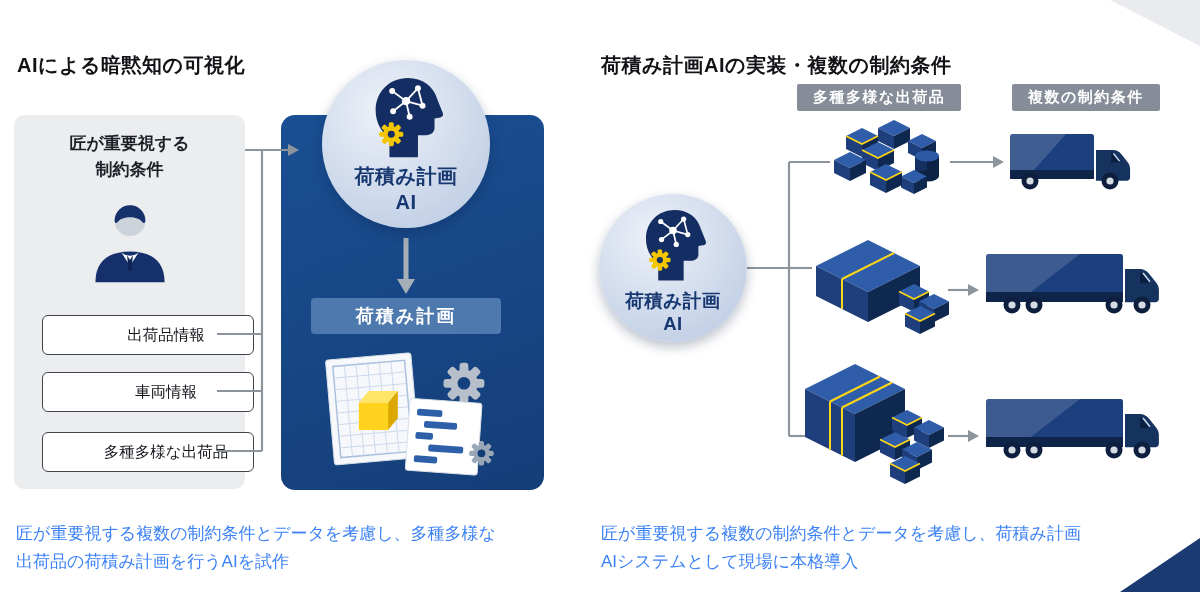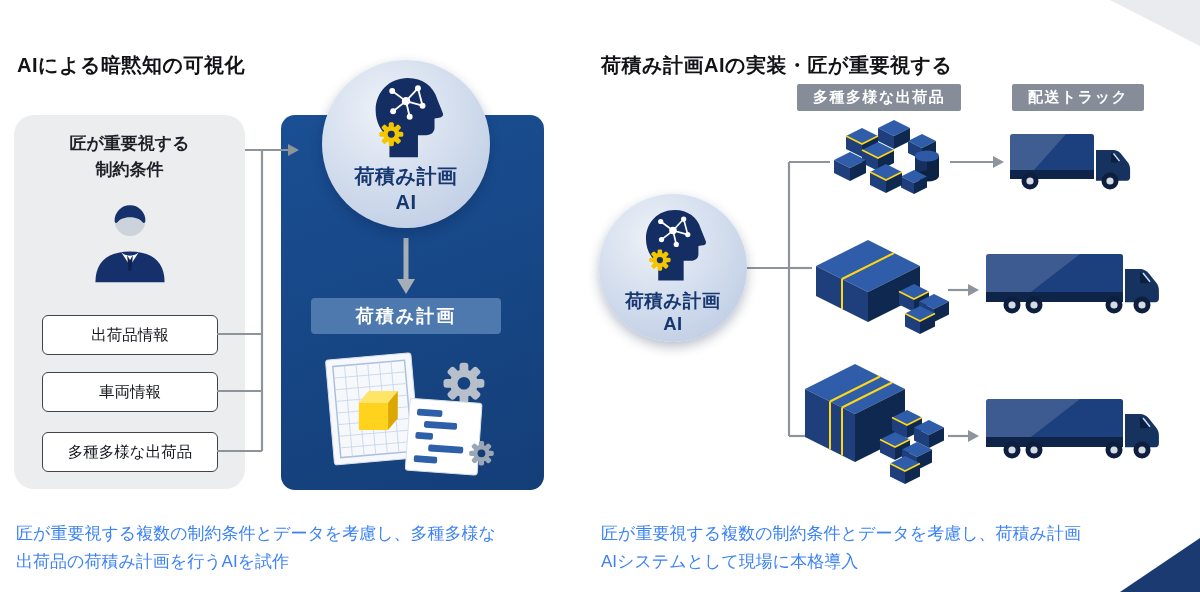--- a/index.html
+++ b/index.html
@@ -9,31 +9,31 @@
   }
   .abs{position:absolute;}
   .section-title{
     font-size:20px;font-weight:800;color:#121316;letter-spacing:.5px;white-space:nowrap;margin-top:33px;
   }
   .caption{
     font-size:17px;line-height:1.62;color:#3b82f6;font-weight:500;white-space:pre-line;
   }
   
   .constraints-box{
-    left:14px;top:115px;width:231px;height:374px;background:#ecedef;border-radius:20px;
+    left:14px;top:115px;width:231px;height:374px;background:#ecedef;border-radius:10px;
   }
   .constraints-heading{
     position:absolute;top:16px;left:0;right:0;text-align:center;
     font-size:17px;font-weight:700;line-height:1.55;color:#1c1f26;white-space:pre-line;
   }
   .worker{position:absolute;top:78px;left:50%;transform:translateX(-50%);width:96px;height:90px;}
   .constraint-item{
     position:absolute;left:28px;width:174px;height:38px;background:#fff;
     border:1.5px solid #3f444c;border-radius:6px;display:flex;align-items:center;justify-content:center;
-    font-size:15.5px;font-weight:500;color:#14171c;
+    font-size:15.5px;font-weight:500;color:#14171c;padding-left:36px;
   }
   
   .ai-panel{
     left:281px;top:115px;width:263px;height:375px;border-radius:14px;
     background:linear-gradient(160deg,#1a4f93 0%,#143e78 100%);
   }
   
   .ai-circle{
     border-radius:50%;
     background:radial-gradient(circle at 38% 30%,#eef2f8 0%,#d4deee 45%,#b7c7e0 100%);
@@ -64,21 +64,21 @@
   .yl2{fill:none;stroke:#ffd616;stroke-width:2;}
 </style>
 </head>
 <body>
 
 <div class="canvas">
 
   <div class="abs deco-tr"></div>
 
   <div class="abs section-title" style="left:17px;top:19px;">AIによる暗黙知の可視化</div>
-  <div class="abs section-title" style="left:601px;top:19px;">荷積み計画AIの実装・匠が重要視する</div>
+  <div class="abs section-title" style="left:601px;top:19px;">荷積み計画AIの実装・複数の制約条件</div>
 
   <div class="abs caption" style="left:16px;top:520px;width:560px;">匠が重要視する複数の制約条件とデータを考慮し、多種多様な
 出荷品の荷積み計画を行うAIを試作</div>
   <div class="abs caption" style="left:601px;top:520px;width:592px;">匠が重要視する複数の制約条件とデータを考慮し、荷積み計画
 AIシステムとして現場に本格導入</div>
 
   <div class="abs constraints-box">
     <div class="constraints-heading">匠が重要視する
 制約条件</div>
     <svg class="worker" viewBox="0 0 100 92">
@@ -191,21 +191,21 @@
         <rect x="100" y="114" width="24" height="7" rx="2"></rect>
       </g>
     </g>
     <g>
       <use href="#gearL" transform="translate(168,110) scale(0.9)" fill="#9aa7b6"></use>
       <circle cx="168" cy="110" r="4" fill="#133c74"></circle>
     </g>
   </svg>
 
   <div class="abs badge" style="left:797px;top:84px;">多種多様な出荷品</div>
-  <div class="abs badge" style="left:1012px;top:84px;">配送トラック</div>
+  <div class="abs badge" style="left:1012px;top:84px;">複数の制約条件</div>
 
   <div class="abs ai-circle" style="left:599px;top:194px;width:148px;height:148px;">
     <svg class="head" style="top:7px;width:82px;height:82px;" viewBox="0 0 100 100">
       <path d="M32 97 L32 76 C23 70 17 59 17 46 C17 26 32 11 52 11 C68 11 80 20 84 34 L90 49 C91 52 89 54 86 54 L81 55 L81 65 C81 70 77 73 72 73 L63 73 L63 97 Z" fill="#142e63"></path>
       <g stroke="#fff" stroke-width="2" fill="none">
         <line x1="50" y1="36" x2="35" y2="25"></line>
           <line x1="50" y1="36" x2="63" y2="22"></line>
         <line x1="50" y1="36" x2="68" y2="41"></line>
           <line x1="50" y1="36" x2="36" y2="47"></line>
         <line x1="50" y1="36" x2="54" y2="53"></line>

